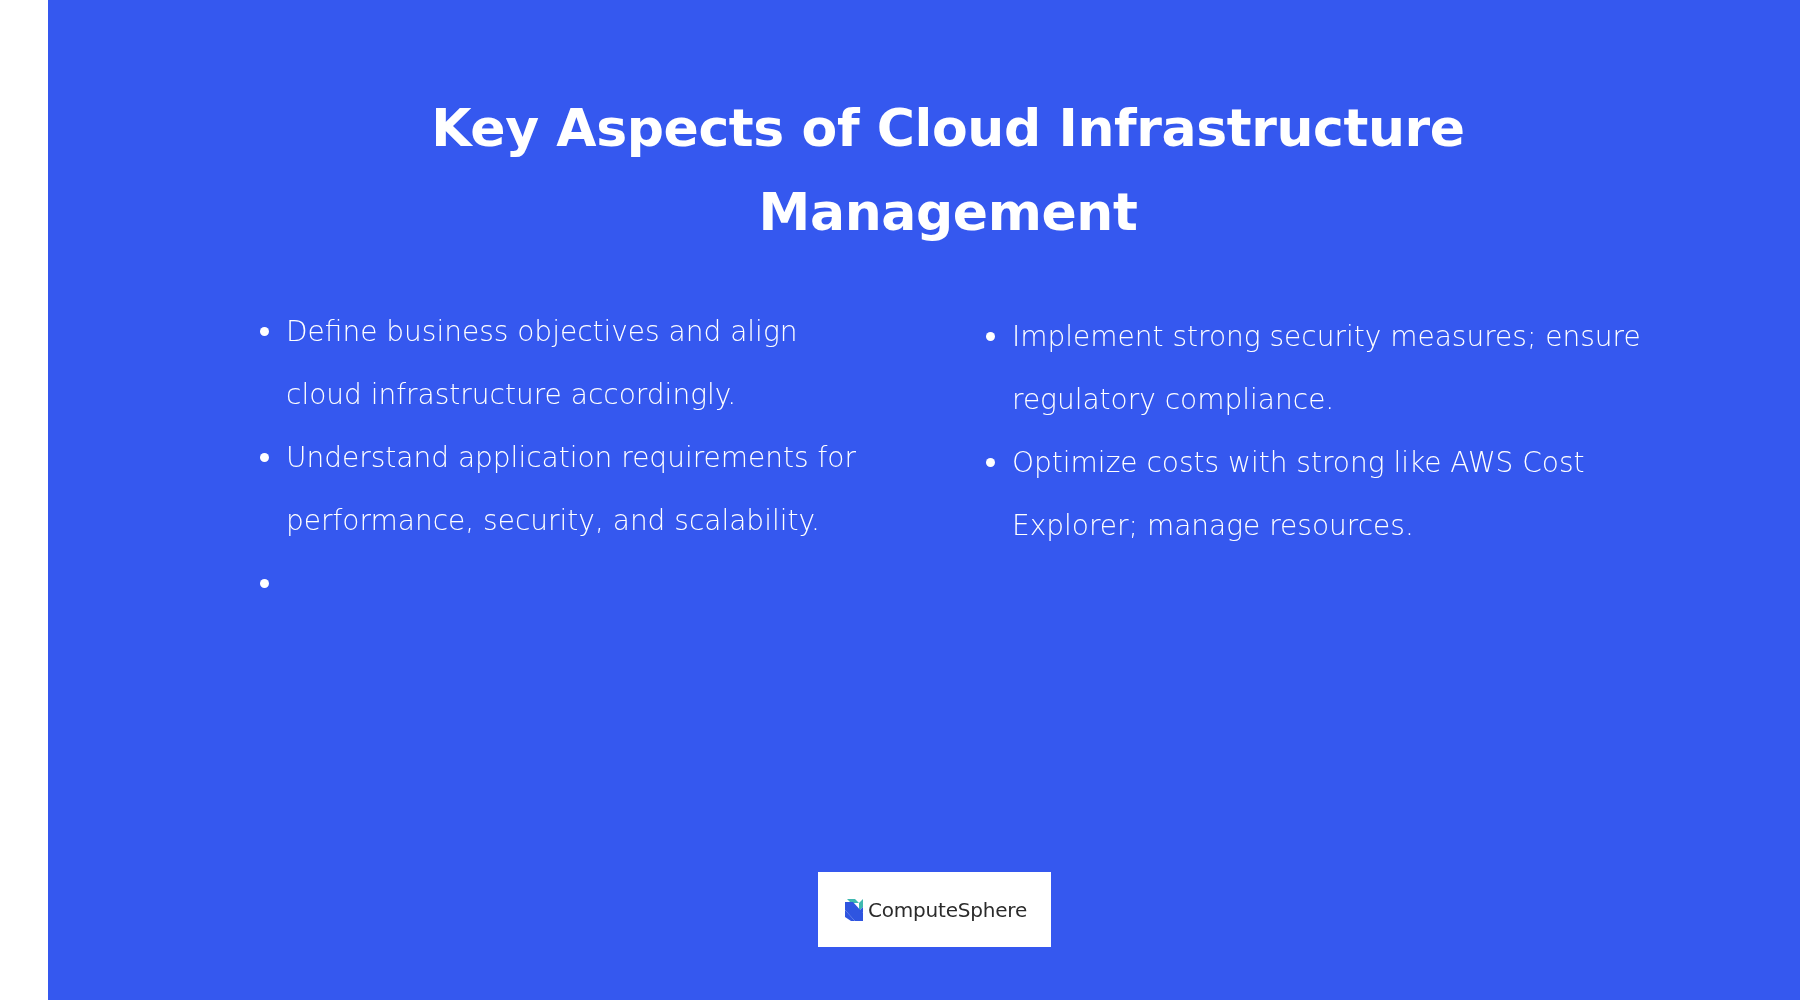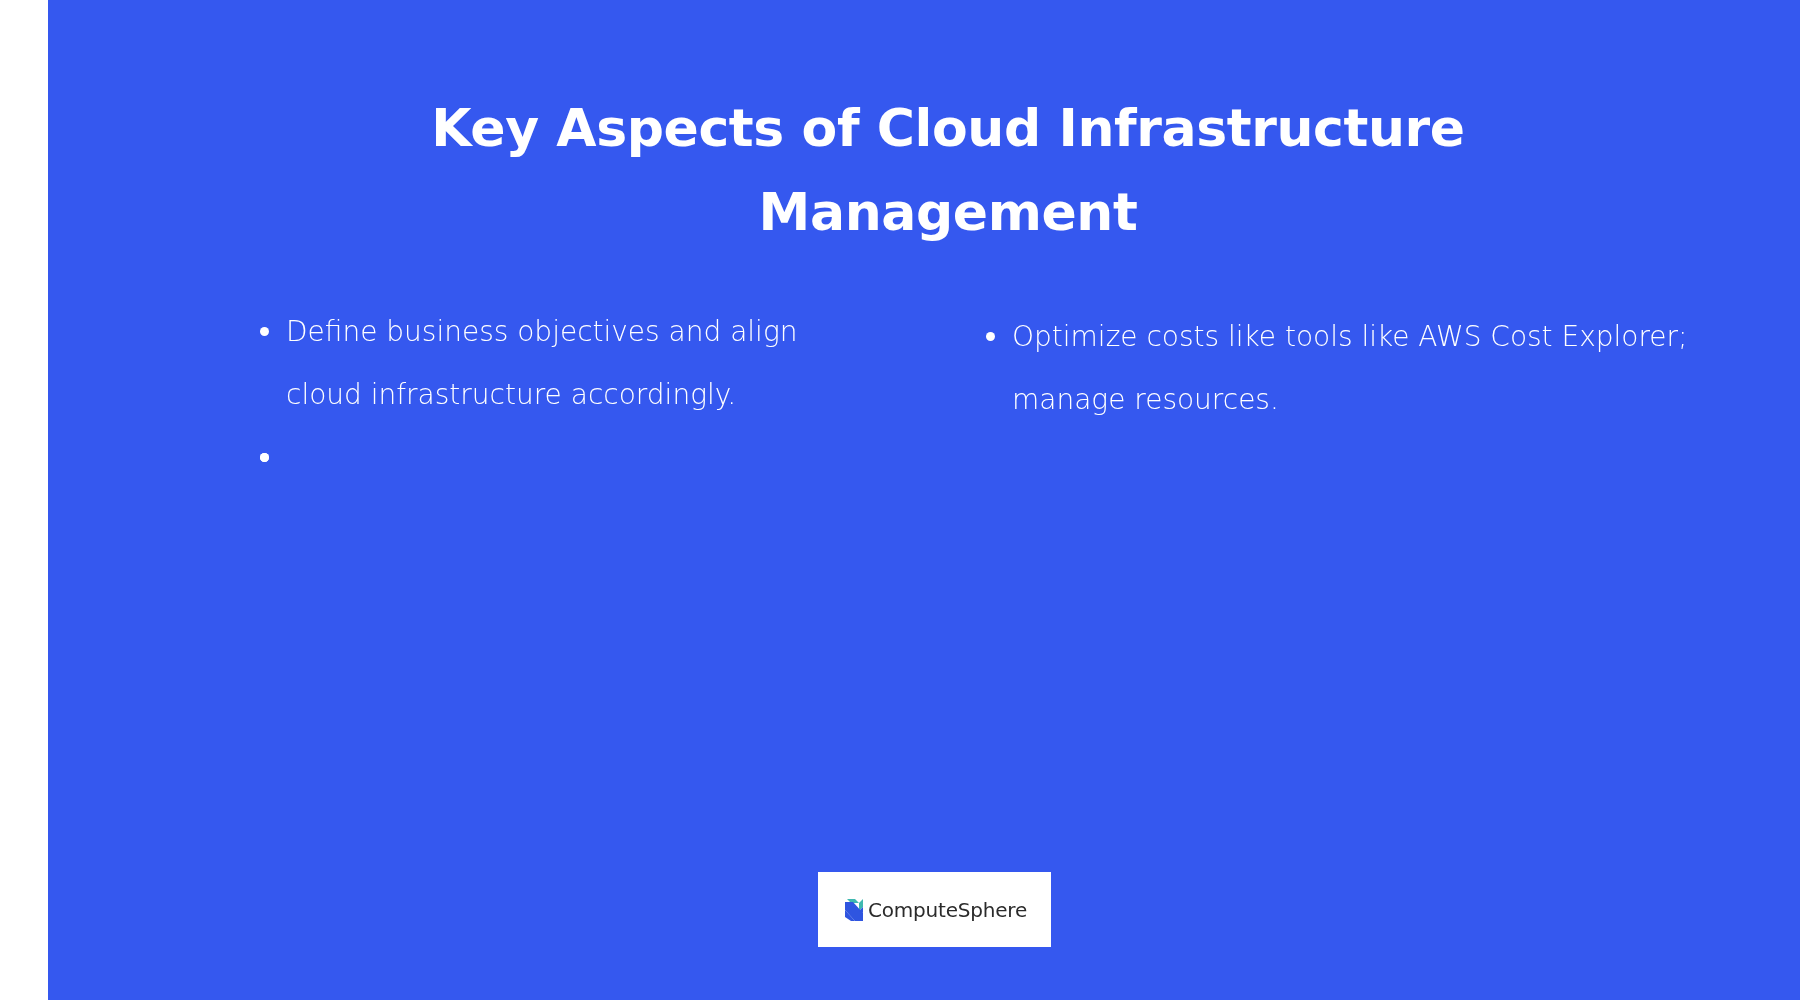--- a/index.html
+++ b/index.html
@@ -130,32 +130,37 @@
   <div id="columns">
 
     <div class="column" id="column-left">
       <ul class="bullet-list">
         <li class="bullet-item">
           <span class="bullet-dot"></span>
           <span>Define business objectives and align cloud infrastructure accordingly.</span>
         </li>
         <li class="bullet-item">
           <span class="bullet-dot"></span>
+          <span>Understand application requirements for performance, security, and scalability.</span>
         </li>
         <li class="bullet-item">
           <span class="bullet-dot"></span>
         </li>
       </ul>
     </div>
 
     <div class="column" id="column-right">
       <ul class="bullet-list">
         <li class="bullet-item">
           <span class="bullet-dot"></span>
-          <span>Optimize costs like tools like AWS Cost Explorer; manage resources.</span>
+          <span>Implement strong security measures; ensure regulatory compliance.</span>
+        </li>
+        <li class="bullet-item">
+          <span class="bullet-dot"></span>
+          <span>Optimize costs with strong like AWS Cost Explorer; manage resources.</span>
         </li>
       </ul>
     </div>
 
   </div>
 
   <div id="logo-badge">
     <svg id="logo-mark" viewBox="0 0 26 28">
       <polygon points="5,3 13,3 17,7 9,7" fill="#3fb8b0"></polygon>
       <polygon points="17,7 21,3 21,11 17,15" fill="#3fb8b0"></polygon>

